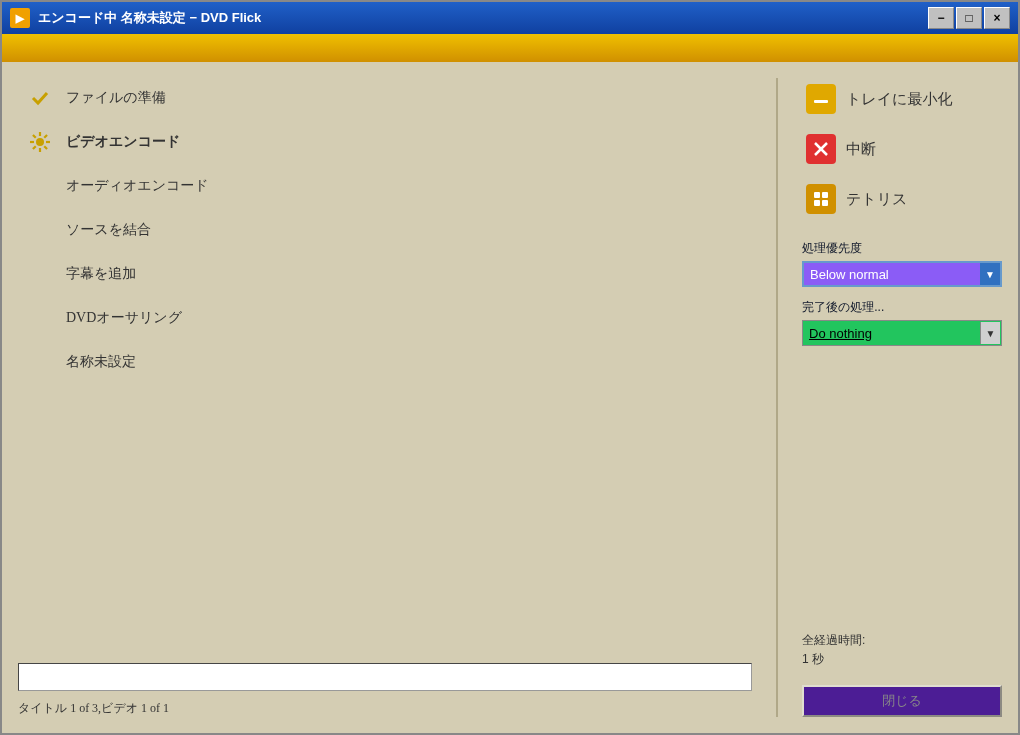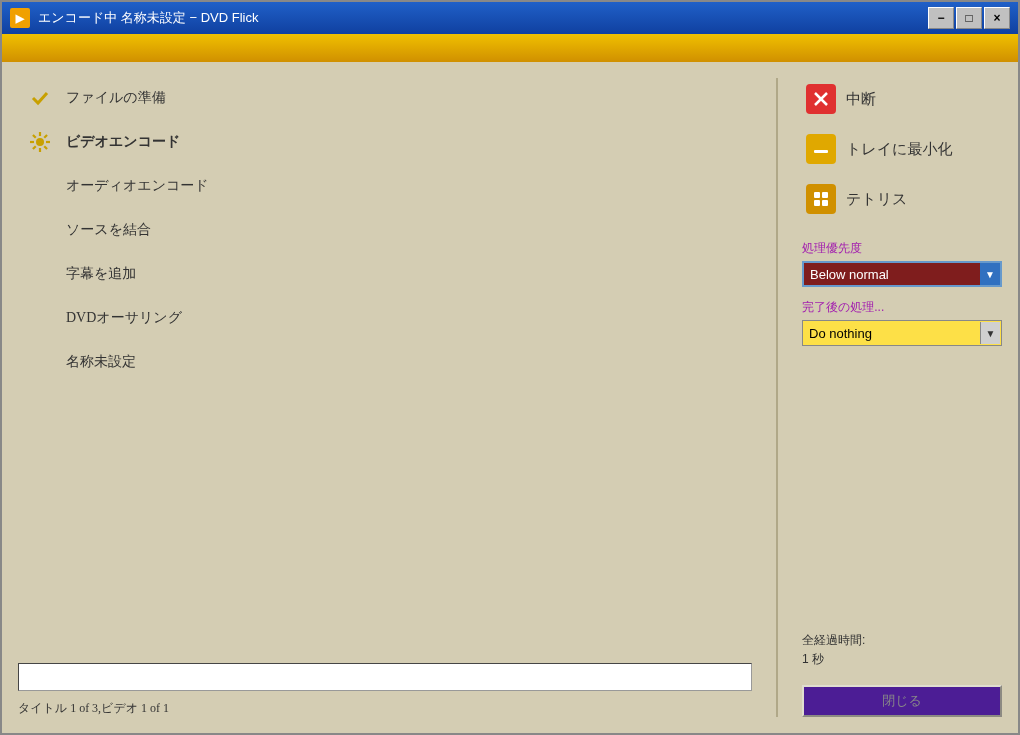--- a/index.html
+++ b/index.html
@@ -34,21 +34,21 @@
       justify-content: center;
       font-size: 11px;
       color: white;
       font-weight: bold;
       flex-shrink: 0;
     }
 
     .title-bar-text {
       color: white;
       font-size: 13px;
-      font-weight: normal;
+      font-weight: bold;
       flex: 1;
     }
 
     .title-bar-buttons {
       display: flex;
       gap: 2px;
     }
 
     .tb-btn {
       width: 26px;
@@ -185,48 +185,49 @@
       font-size: 15px;
       color: #333;
     }
 
     .settings-section {
       margin-top: 12px;
     }
 
     .settings-label {
       font-size: 12px;
-      color: #a21caf;
+      color: #0f172a;
       margin-bottom: 4px;
       display: block;
     }
 
     .dropdown-container {
       position: relative;
       width: 100%;
       margin-bottom: 12px;
     }
 
     .dropdown {
       width: 100%;
       height: 26px;
       border: 2px solid #6699cc;
-      background: #7f1d1d;
+      background: #8b5cf6;
       color: white;
       font-size: 13px;
       padding: 2px 24px 2px 6px;
       appearance: none;
       cursor: pointer;
       font-family: 'MS UI Gothic', 'Meiryo', sans-serif;
     }
 
     .dropdown-normal {
-      background: #fde047;
+      background: #22c55e;
       color: #000;
       border: 1px solid #888;
+      text-decoration: underline;
     }
 
     .dropdown-arrow {
       position: absolute;
       right: 2px;
       top: 50%;
       transform: translateY(-50%);
       width: 20px;
       height: 22px;
       background: #3070c0;
@@ -348,36 +349,36 @@
           <div>タイトル 1 of 3,ビデオ 1 of 1</div>
         </div>
       </div>
     </div>
 
     <div class="divider"></div>
 
     <div class="right-panel">
 
       <div class="action-btn">
+        <div class="action-btn-icon btn-yellow">
+          <svg width="18" height="18" viewBox="0 0 18 18">
+            <rect x="2" y="10" width="14" height="3" fill="white" rx="1"></rect>
+          </svg>
+        </div>
+        <span class="action-btn-label">トレイに最小化</span>
+      </div>
+
+      <div class="action-btn">
         <div class="action-btn-icon btn-red">
           <svg width="18" height="18" viewBox="0 0 18 18">
             <line x1="3" y1="3" x2="15" y2="15" stroke="white" stroke-width="2.5"></line>
             <line x1="15" y1="3" x2="3" y2="15" stroke="white" stroke-width="2.5"></line>
           </svg>
         </div>
         <span class="action-btn-label">中断</span>
-      </div>
-
-      <div class="action-btn">
-        <div class="action-btn-icon btn-yellow">
-          <svg width="18" height="18" viewBox="0 0 18 18">
-            <rect x="2" y="10" width="14" height="3" fill="white" rx="1"></rect>
-          </svg>
-        </div>
-        <span class="action-btn-label">トレイに最小化</span>
       </div>
 
       <div class="action-btn">
         <div class="action-btn-icon btn-gold">
           <svg width="18" height="18" viewBox="0 0 18 18">
             <rect x="2" y="2" width="6" height="6" fill="white" rx="1"></rect>
             <rect x="10" y="2" width="6" height="6" fill="white" rx="1"></rect>
             <rect x="2" y="10" width="6" height="6" fill="white" rx="1"></rect>
             <rect x="10" y="10" width="6" height="6" fill="white" rx="1"></rect>
           </svg>

